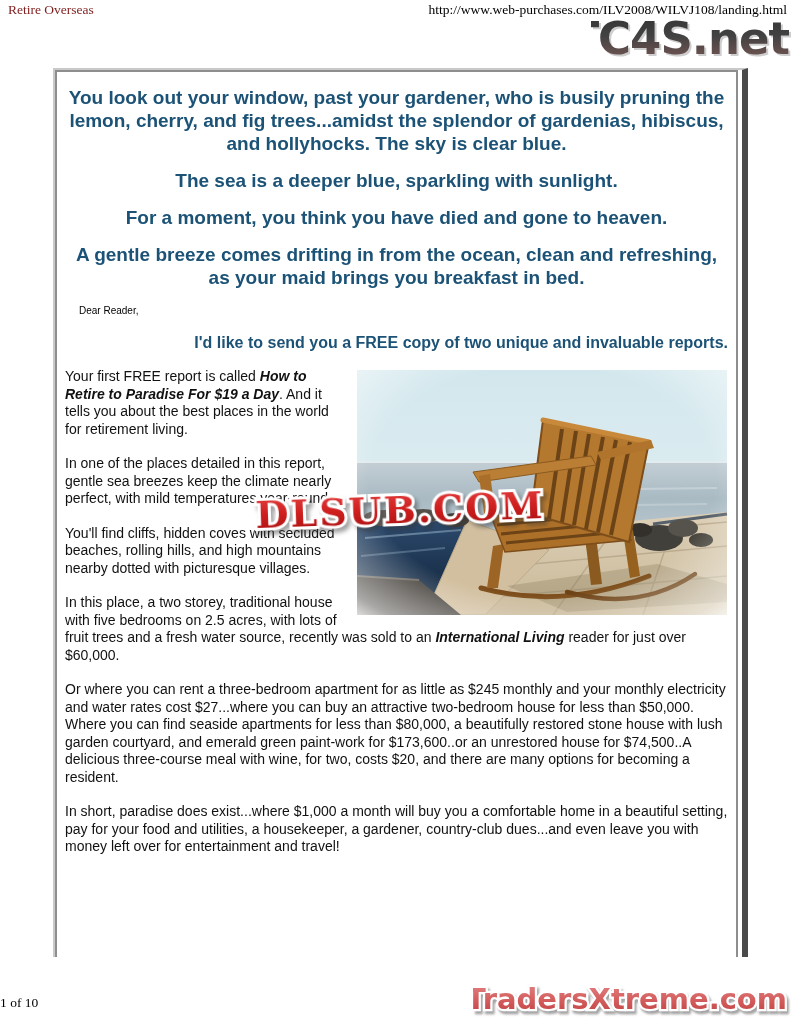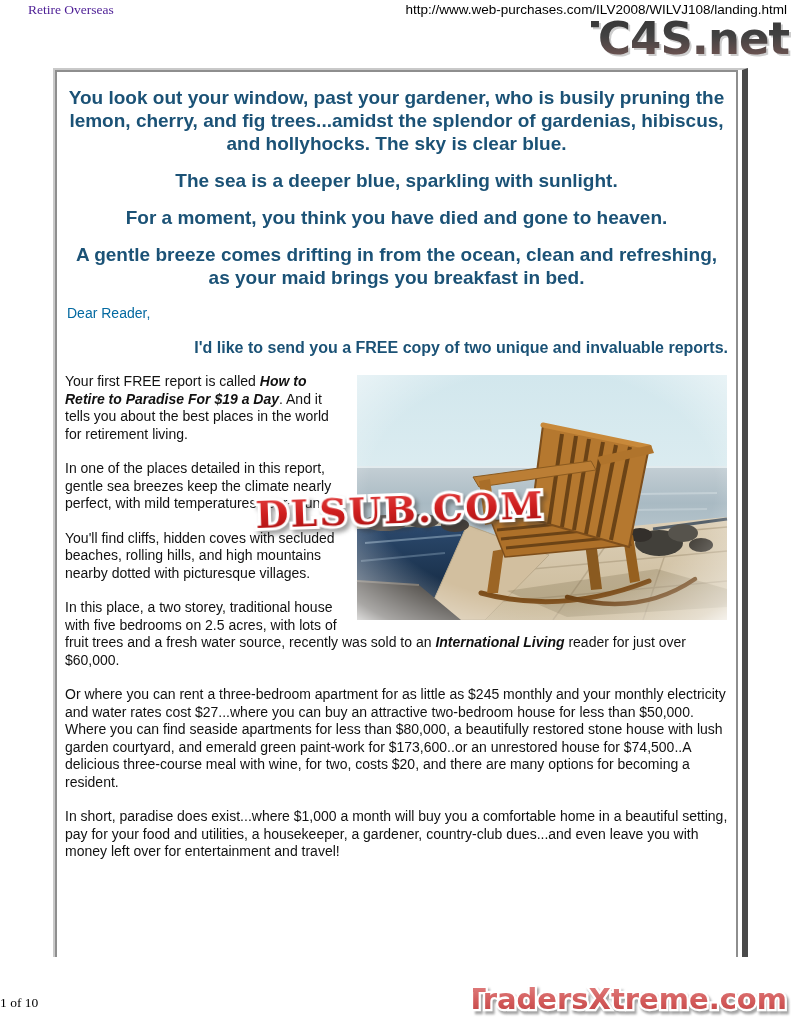--- a/index.html
+++ b/index.html
@@ -3,24 +3,24 @@
 <meta charset="utf-8">
 <style>
   html,body{margin:0;padding:0;}
   body{
     width:791px;height:1024px;position:relative;background:#ffffff;
     font-family:"Liberation Sans", sans-serif;overflow:hidden;
   }
   
   .doc-header-left{
     position:absolute;left:8px;top:2px;font-family:"Liberation Serif", serif;
-    font-size:13.5px;color:#4c1d95;z-index:7;margin-left:20px;
+    font-size:13.5px;color:#7f1d1d;z-index:7;
   }
   .doc-header-right{
-    position:absolute;right:4px;top:2px;font-family:Liberation Sans, sans-serif;
+    position:absolute;right:4px;top:2px;font-family:Liberation Serif, serif;
     font-size:13.5px;color:#000;z-index:7;white-space:nowrap;
   }
   .footer-page{
     position:absolute;left:0;top:995px;width:100%;text-align:left;
     font-family:"Liberation Serif", serif;font-size:13.5px;color:#000;z-index:3;
   }
   
   .tc4s-wrap{position:absolute;right:0;top:10px;z-index:5;}
   .tc4s-wrap svg{filter:drop-shadow(2px 2px 0 rgba(190,190,190,0.75));}
   .dlsub-wrap{position:absolute;left:250px;top:482px;z-index:6;transform:rotate(-2deg);}
@@ -36,21 +36,21 @@
   .frame-inner{
     box-sizing:border-box;height:100%;margin-right:4px;
     border:2px solid #8e8e8e;border-bottom:none;
     padding:14px 8px 0 8px;overflow:hidden;background:#fff;
   }
   .headline{
     color:#1b5276;font-weight:bold;font-size:19px;line-height:23px;
     text-align:center;margin:0 0 14px 0;
   }
   .headline-block{margin-bottom:10px;}
-  .salutation{font-size:14px;color:#0369a1;margin:16px 0 0 2px;}
+  .salutation{font-size:10px;color:#000000;margin:16px 0 0 14px;}
   .subhead{
     color:#1b5276;font-weight:bold;font-size:16px;text-align:right;margin:18px 0 16px 0;
   }
   .body-copy{font-size:14px;line-height:17.5px;color:#111;}
   .body-copy p{margin:0 0 17px 0;}
   .bi{font-weight:bold;font-style:italic;}
   .photo-wrap{float:right;margin:2px 0 4px 9px;}
 </style>
 </head>
 <body>

